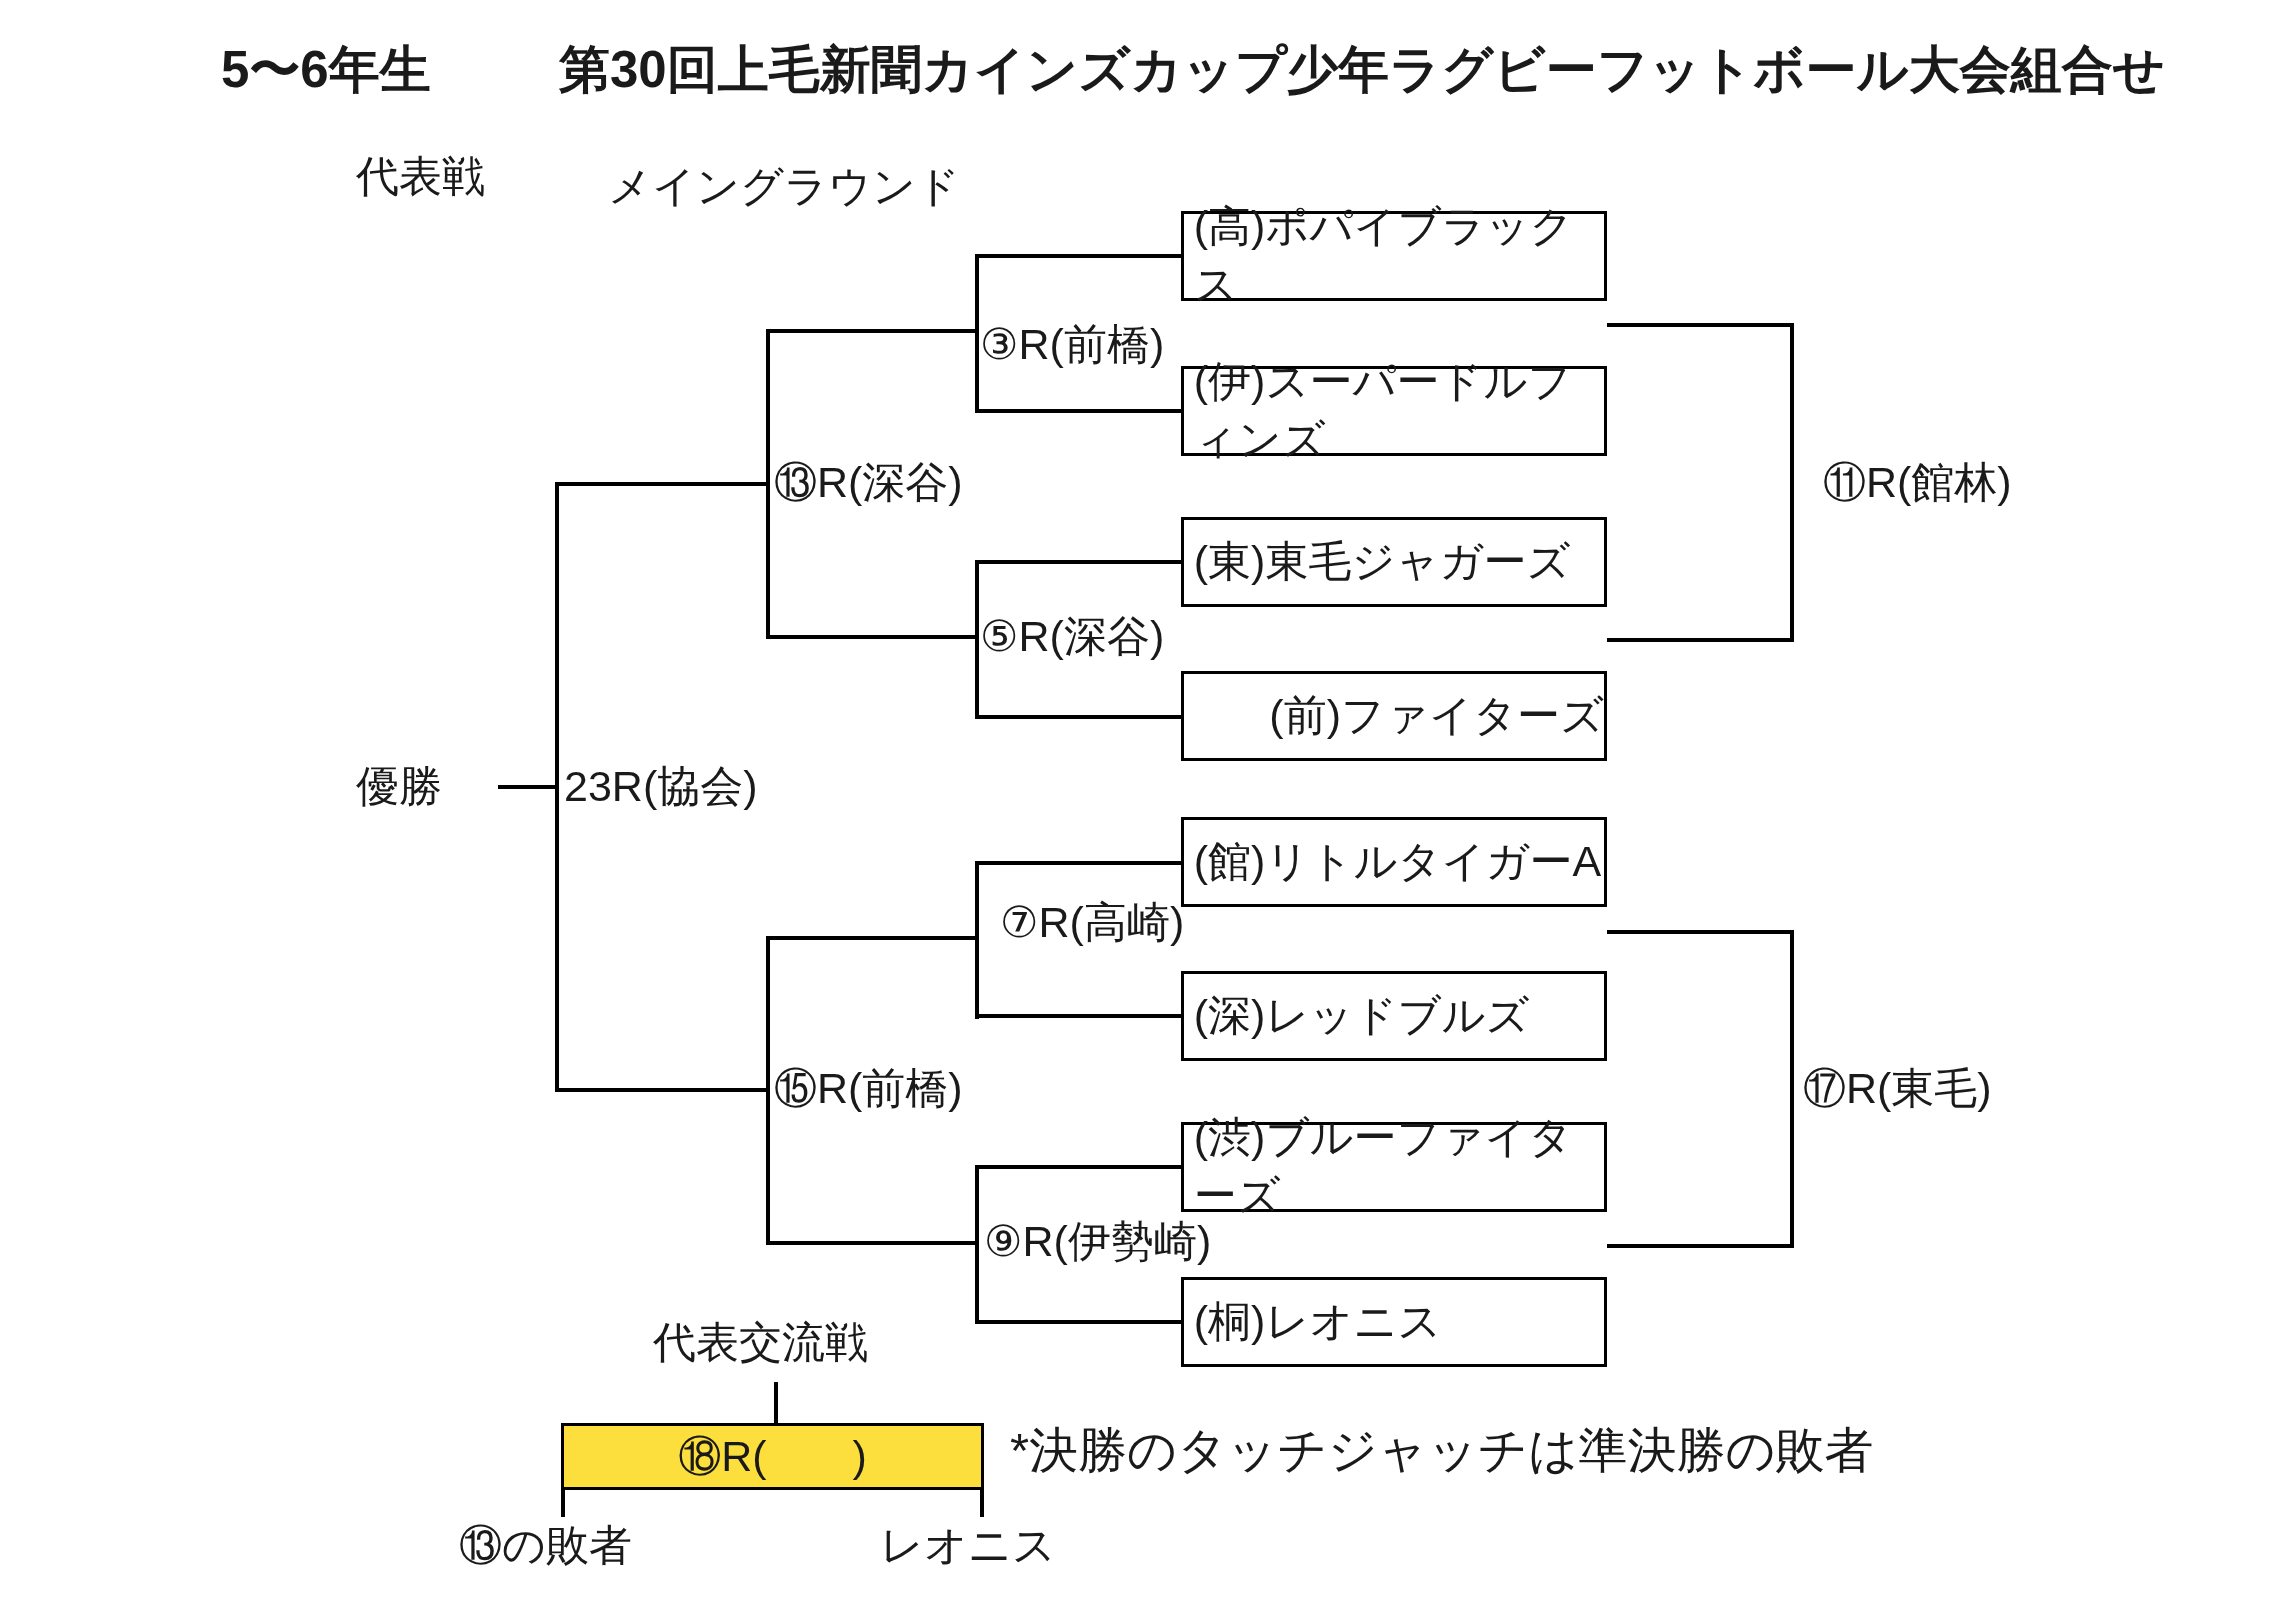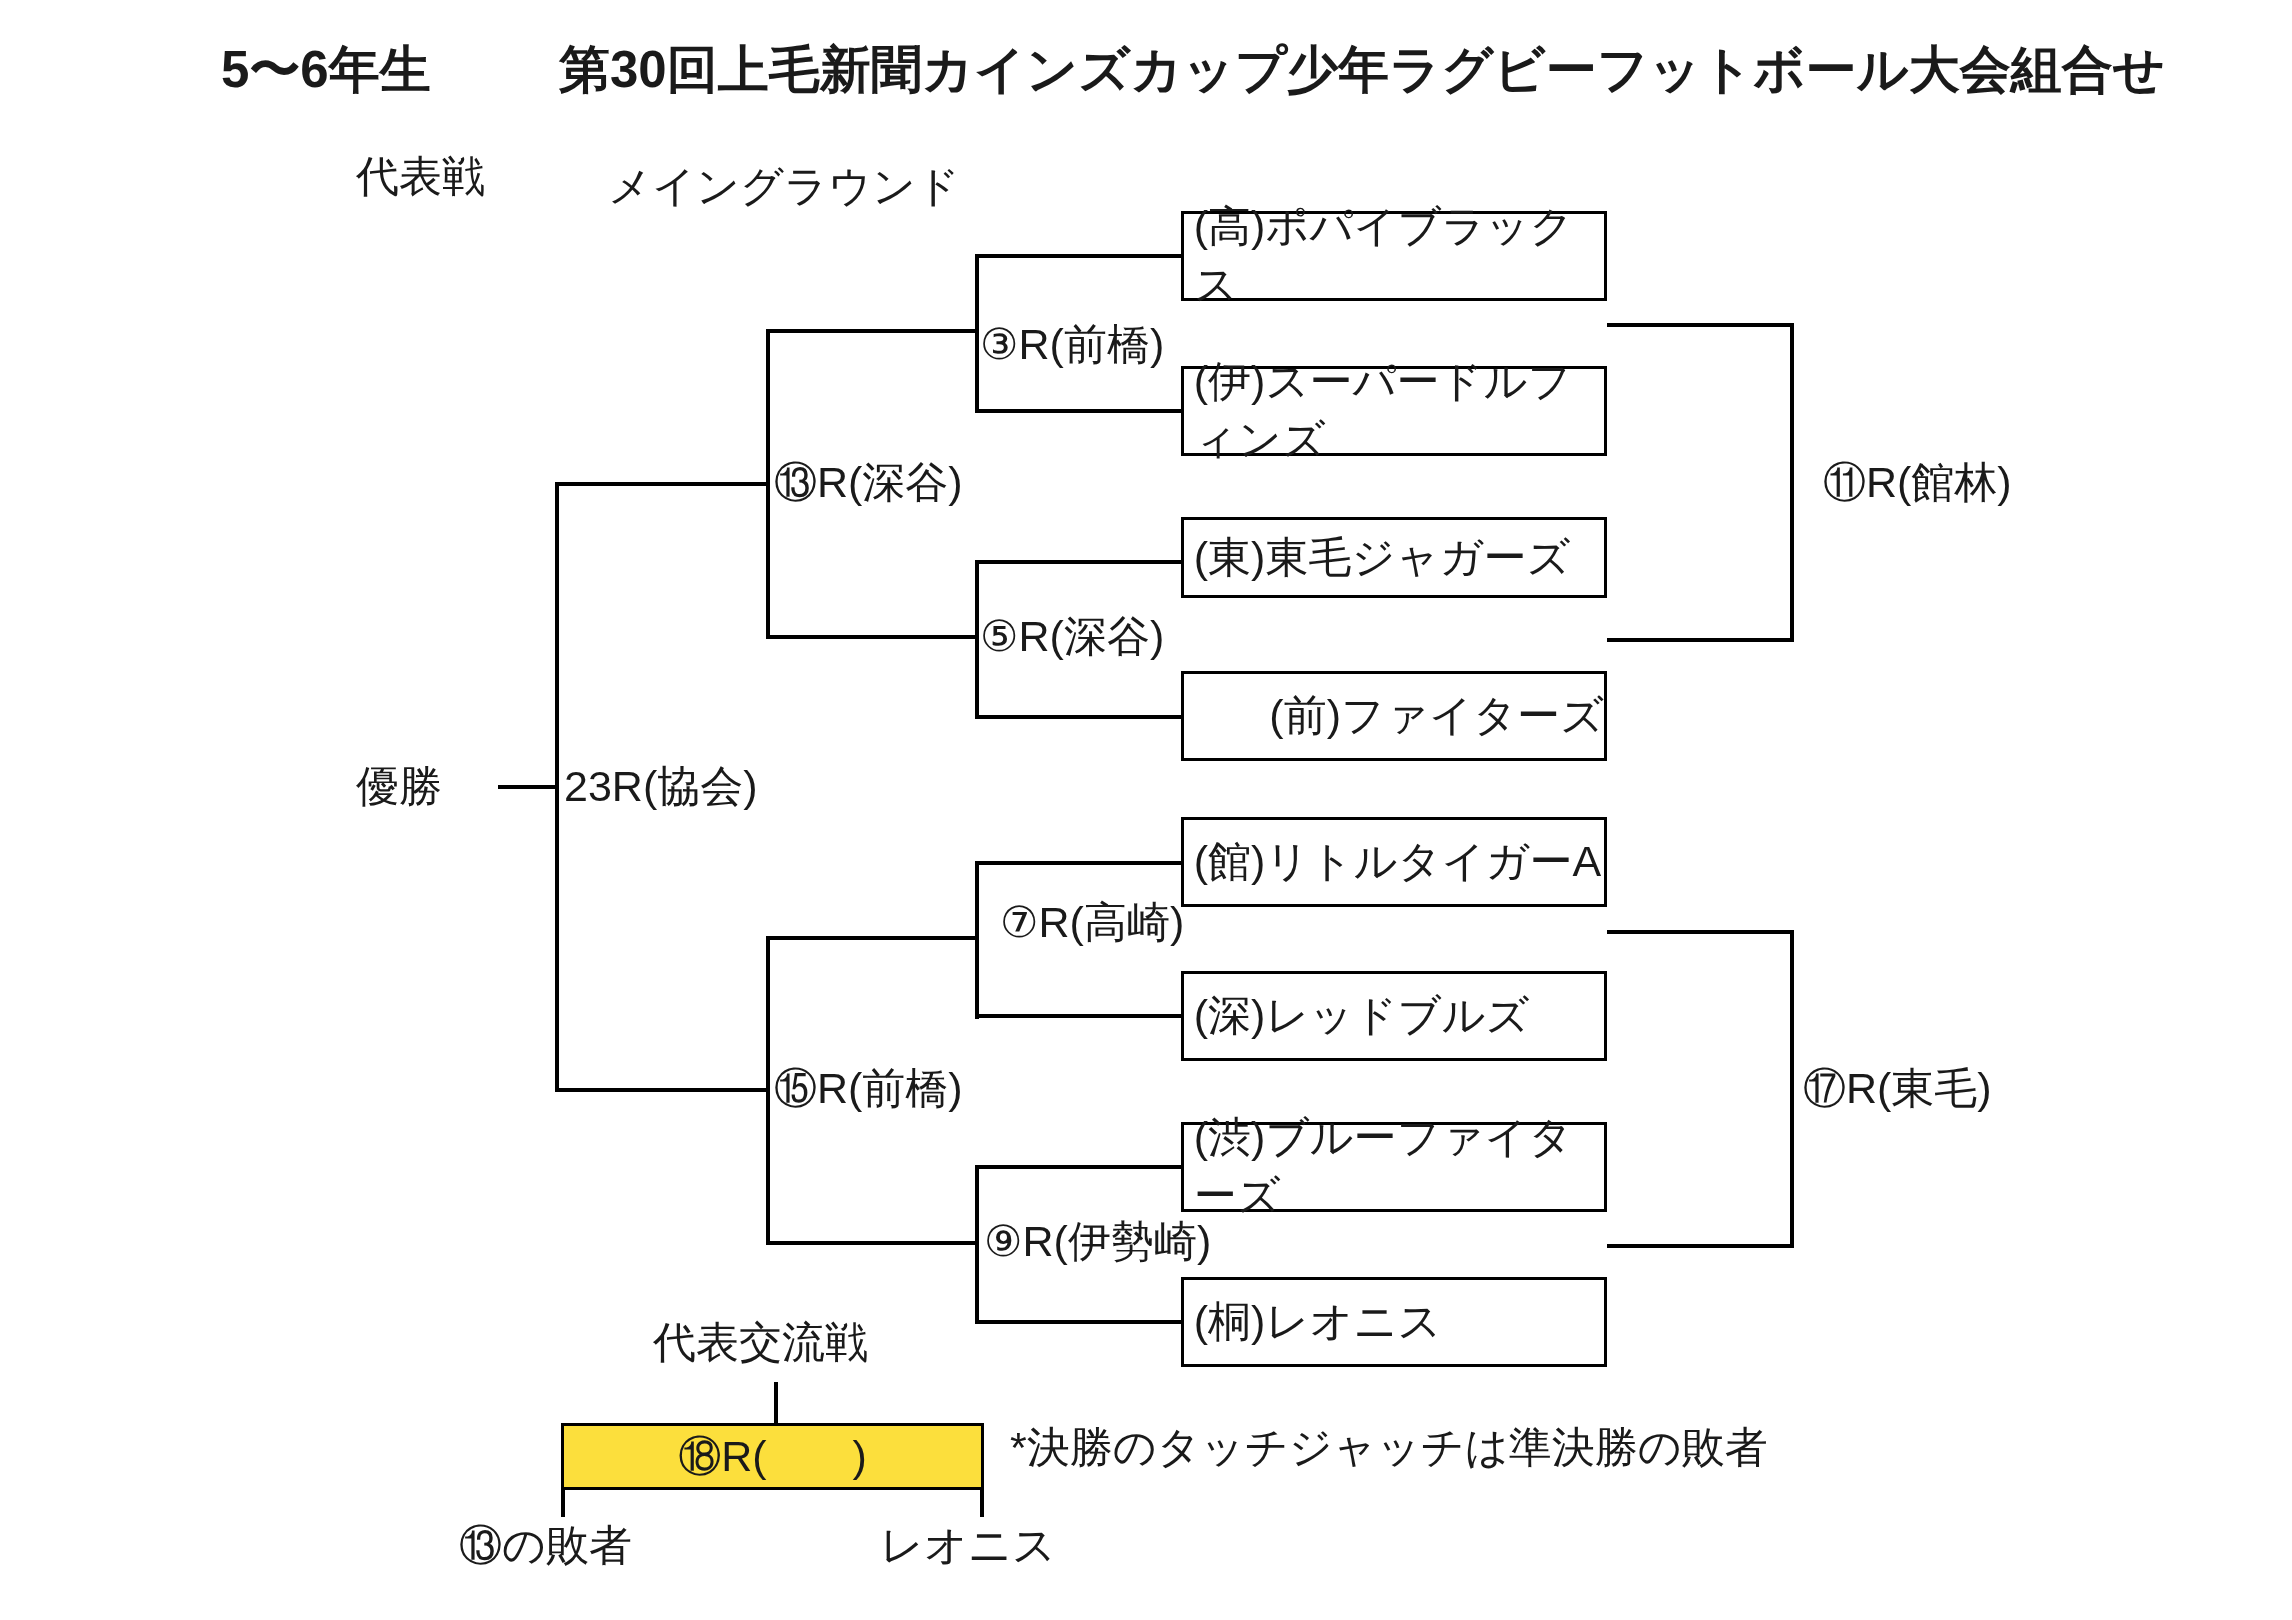--- a/index.html
+++ b/index.html
@@ -33,21 +33,21 @@
   .subhead {
     font-size: 43px;
   }
   .matchlabel {
     font-size: 43px;
   }
   .teamtext {
     font-size: 43px;
   }
   .notetext {
-    font-size: 43px;
+    font-size: 49px;
   }
   .bottomlabel {
     font-size: 43px;
   }
 
   
   .teambox {
     position: absolute;
     border: 3.9px solid #000000;
     background: #ffffff;
@@ -94,21 +94,21 @@
 
   <div class="txt subhead" style="left:356px; top:155px;">代表戦</div>
   <div class="txt subhead" style="left:608px; top:155px;margin-top:10px;">メイングラウンド</div>
 
   <div class="teambox" style="left:1181px; top:211px; width:426px; height:90px;">
     <span class="teamtext">(高)ポパイブラックス</span>
   </div>
   <div class="teambox" style="left:1181px; top:366px; width:426px; height:90px;">
     <span class="teamtext">(伊)スーパードルフィンズ</span>
   </div>
-  <div class="teambox" style="left:1181px; top:517px; width:426px; height:81px;">
+  <div class="teambox" style="left:1181px; top:517px; width:426px; height:90px;">
     <span class="teamtext">(東)東毛ジャガーズ</span>
   </div>
   <div class="teambox" style="left:1181px; top:671px; width:426px; height:90px;justify-content:flex-end;">
     <span class="teamtext">(前)ファイターズ</span>
   </div>
 
   <div class="teambox" style="left:1181px; top:817px; width:426px; height:90px;">
     <span class="teamtext">(館)リトルタイガーA</span>
   </div>
   <div class="teambox" style="left:1181px; top:971px; width:426px; height:90px;">

